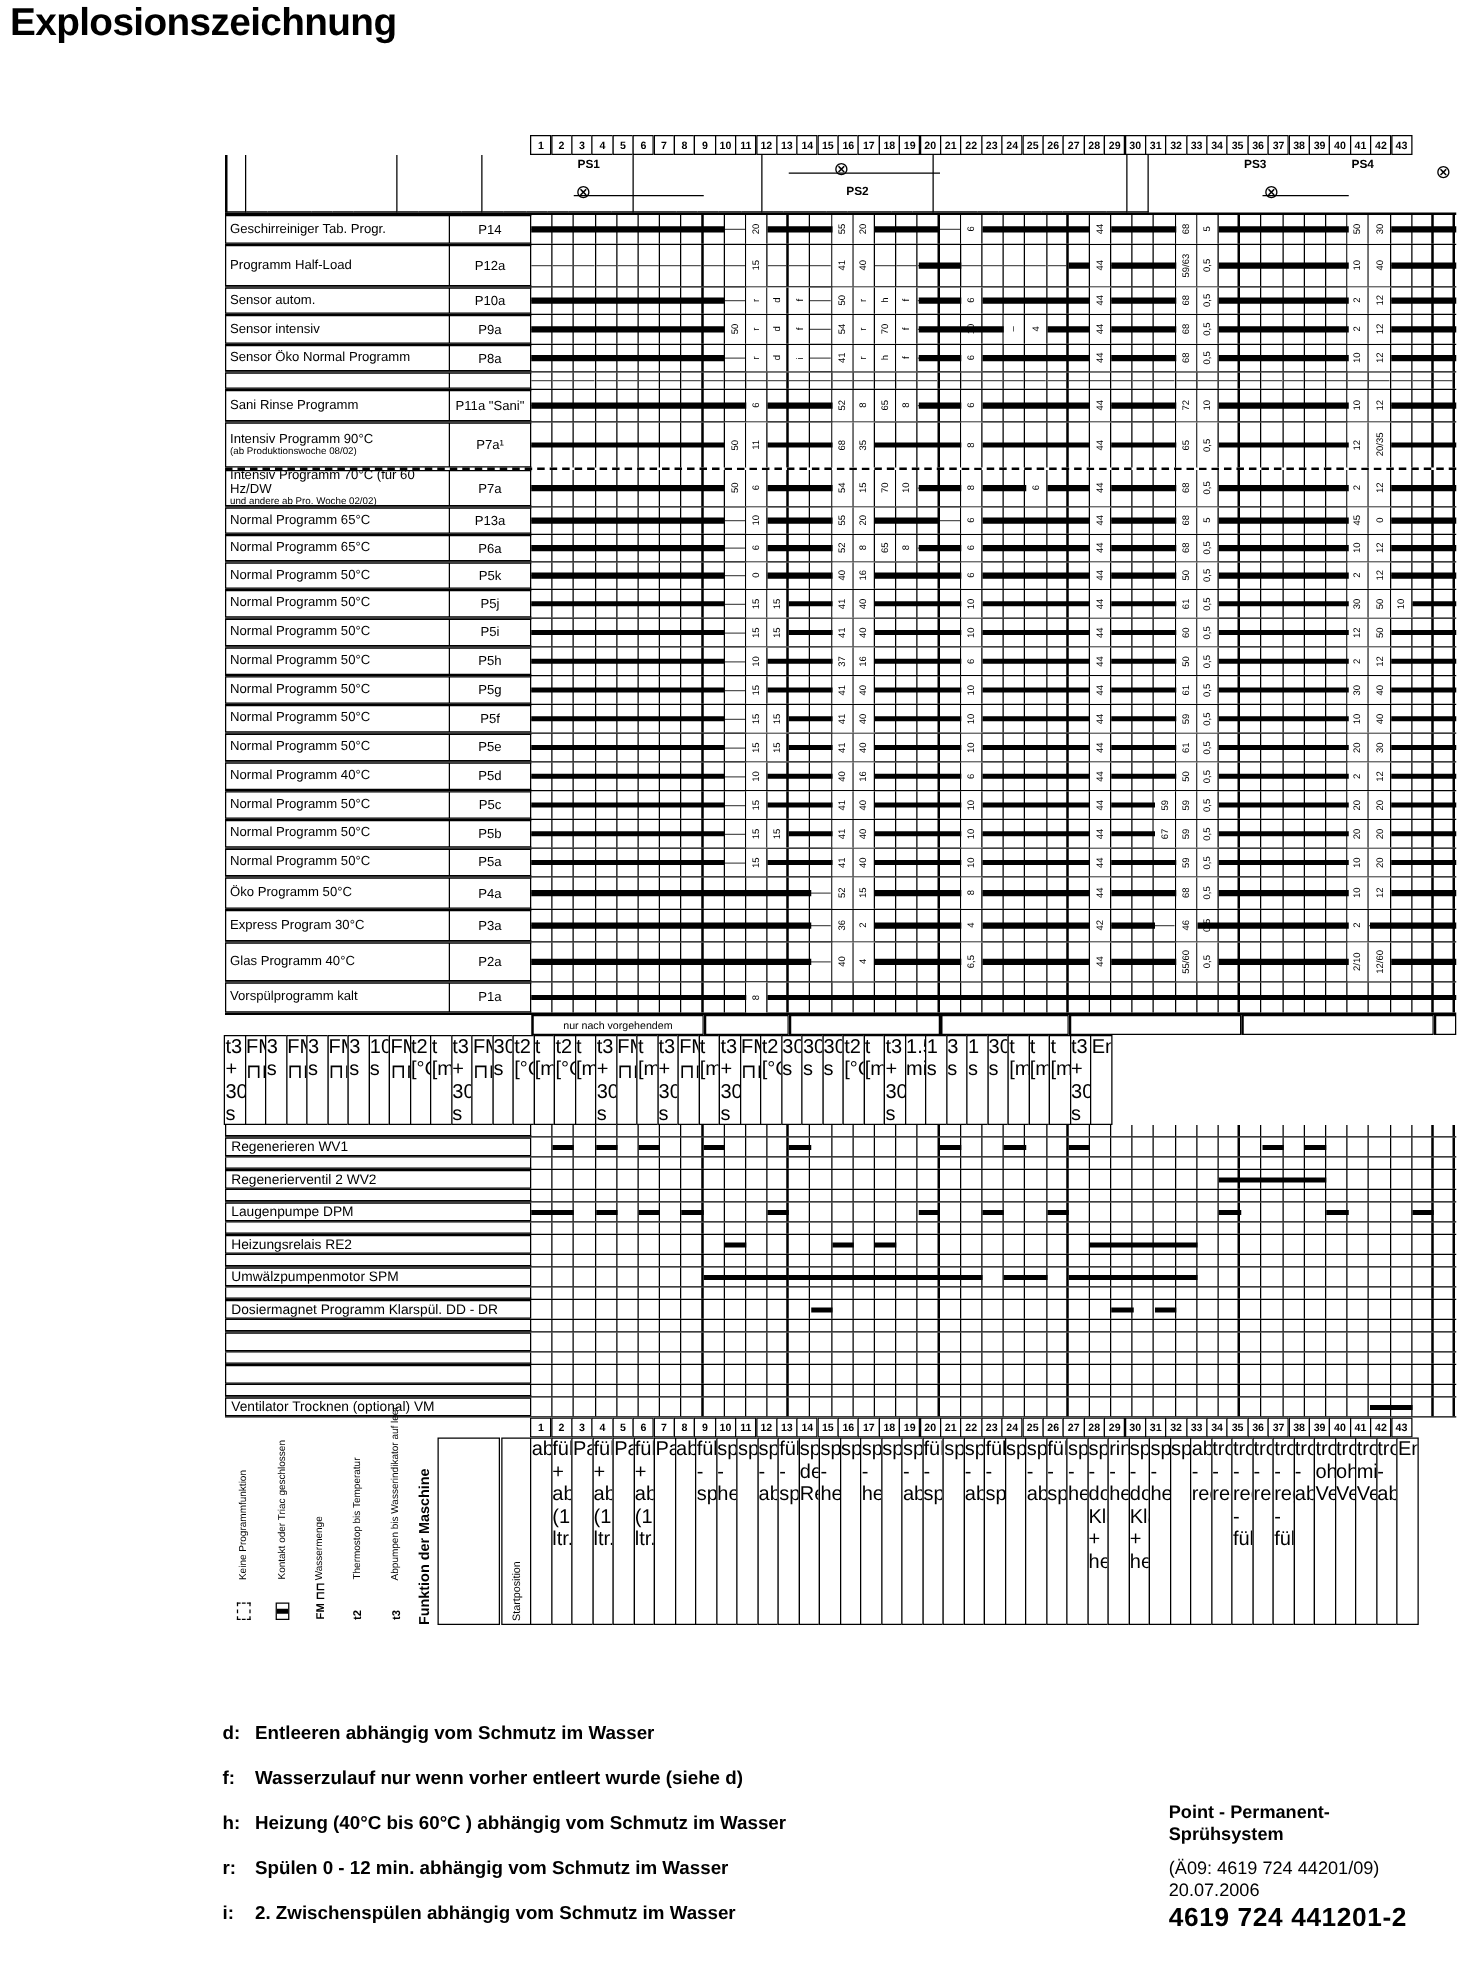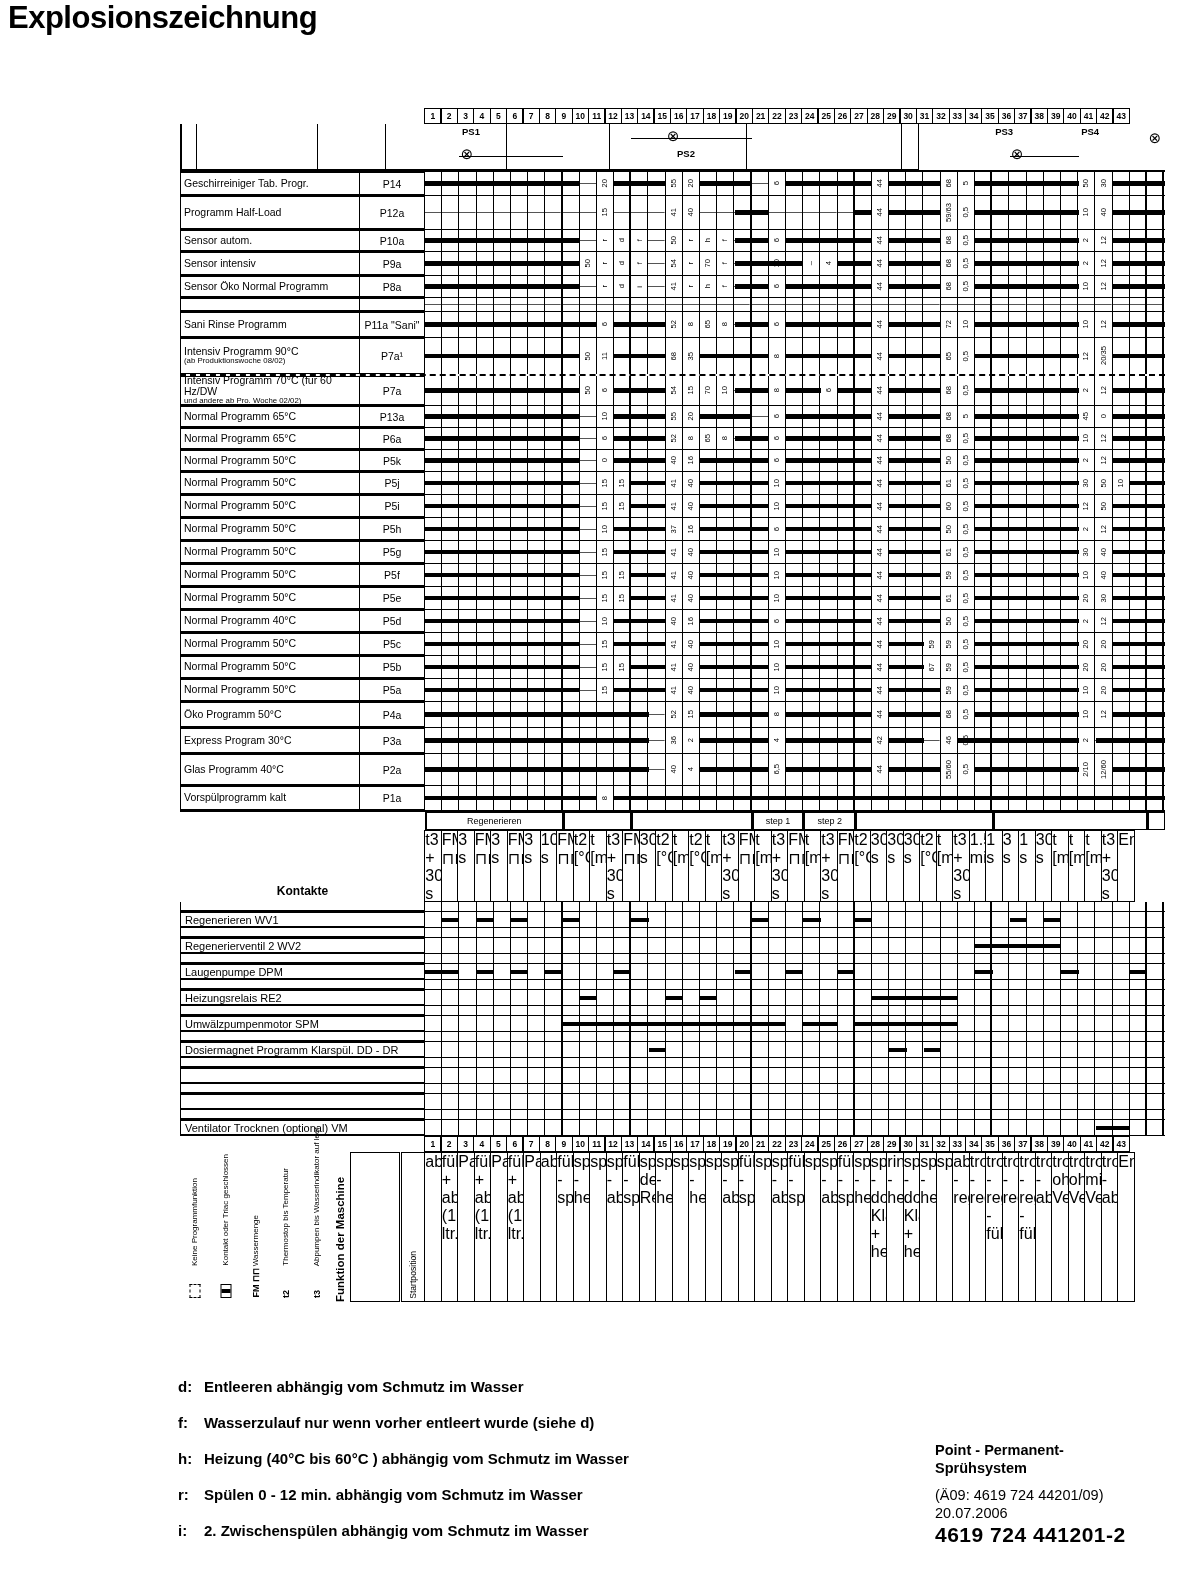--- a/index.html
+++ b/index.html
@@ -2078,33 +2078,31 @@
       <div class="gcell" style="width: 17.2px;"></div>
       <div class="gcell" style="width: 17.2px;"></div>
       <div class="gcell" style="width: 17.2px;"></div>
       <div class="gcell" style="width: 17.2px;"></div>
       <div class="gcell" style="width: 17.2px;"></div>
       <div class="gcell heavy" style="width: 17.2px;"></div>
       <div class="gcell heavy" style="width: 17.2px;"></div>
       <div class="bar" style="left: 245px; width: 172px; top: calc(50% - 2.2px); height: 4.4px;"></div>
       <div class="bar" style="left: 434.2px; width: 550.4px; top: calc(50% - 2.2px); height: 4.4px;"></div>
     </div>
-    <div class="row" style="height: 18px;">
+    <div class="row" style="height: 16px;">
       <div class="sp" style="width: 245px;"></div>
-      <div class="phcell" style="width: 137.6px; font-size: 9px;">Regenerieren</div>
-      <div class="phcell" style="width: 68.8px; font-size: 9px;"></div>
-      <div class="phcell" style="width: 120.4px; font-size: 9px;"></div>
-      <div class="phcell" style="width: 51.6px; font-size: 9px;">step 1</div>
-      <div class="phcell" style="width: 51.6px; font-size: 9px;">step 2</div>
-      <div class="phcell" style="width: 137.6px; font-size: 9px;"></div>
-      <div class="phcell" style="width: 154.8px; font-size: 9px;"></div>
+      <div class="phcell" style="width: 137.6px; font-size: 8.5px;">nur nach vorgehendem</div>
+      <div class="phcell" style="width: 68.8px; font-size: 8.5px;"></div>
+      <div class="phcell" style="width: 120.4px; font-size: 8.5px;"></div>
+      <div class="phcell" style="width: 103.2px; font-size: 8.5px;"></div>
+      <div class="phcell" style="width: 137.6px; font-size: 8.5px;"></div>
+      <div class="phcell" style="width: 154.8px; font-size: 8.5px;"></div>
       <div class="phcell" style="width: 17.2px;"></div>
     </div>
     <div class="row" style="height: 72px;">
-      <div class="sp kontlbl" style="width: 245px;">Kontakte</div>
       <div class="khcell" style="width: 17.2px;">
         <div>t3 + 30 s</div>
       </div>
       <div class="khcell" style="width: 17.2px;">
         <div>FM ⊓⊓</div>
       </div>
       <div class="khcell" style="width: 17.2px;">
         <div>3 s</div>
       </div>
       <div class="khcell" style="width: 17.2px;">

